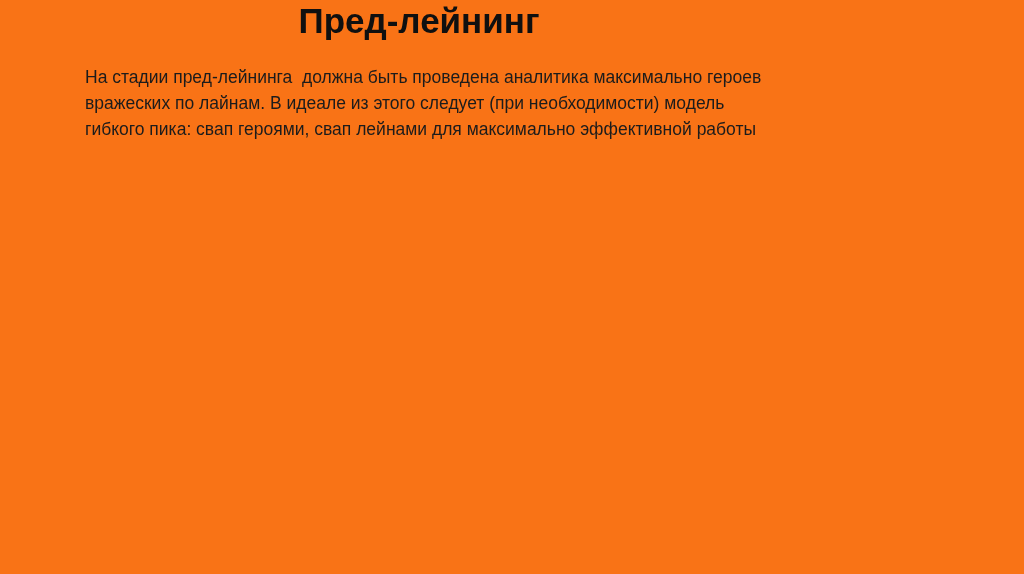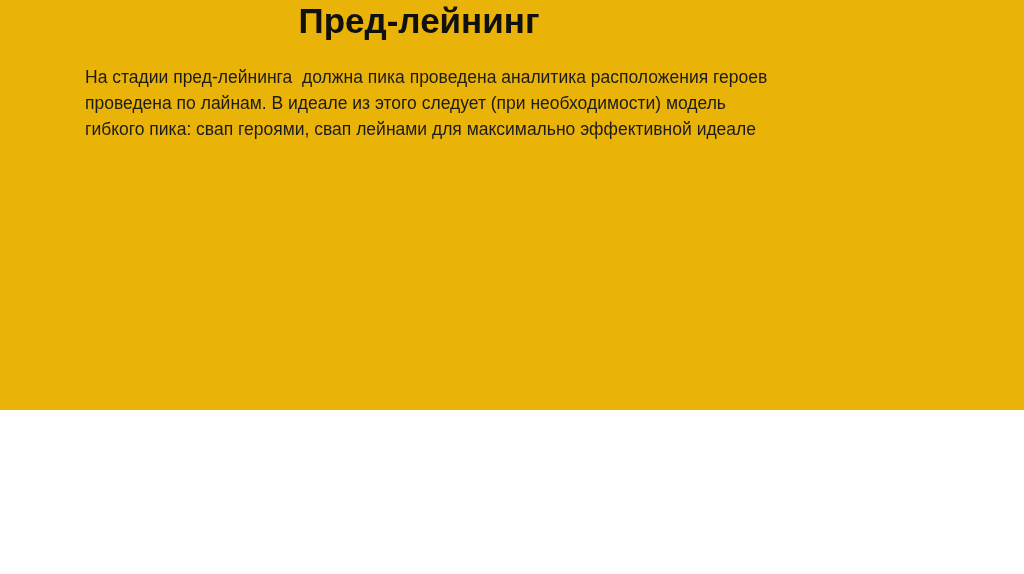--- a/index.html
+++ b/index.html
@@ -3,22 +3,22 @@
 <meta charset="utf-8">
 <style>
   html, body {
     margin: 0;
     padding: 0;
     background: #ffffff;
   }
   .slide {
     position: relative;
     width: 1024px;
-    height: 410px;
-    background: #eab308;
+    height: 574px;
+    background: #f97316;
     overflow: hidden;
     font-family: "Liberation Sans", sans-serif;
   }
   .slide-title {
     position: absolute;
     top: 1px;
     left: 419px;
     transform: translateX(-50%);
     font-size: 35px;
     font-weight: 700;
@@ -39,17 +39,17 @@
     white-space: pre;
   }
 </style>
 </head>
 <body>
 
 <div class="slide">
   <div class="slide-title">Пред-лейнинг</div>
 
   <div class="slide-body">
-    <div class="body-line">На стадии пред-лейнинга  должна пика проведена аналитика расположения героев</div>
-    <div class="body-line">проведена по лайнам. В идеале из этого следует (при необходимости) модель</div>
-    <div class="body-line">гибкого пика: свап героями, свап лейнами для максимально эффективной идеале</div>
+    <div class="body-line">На стадии пред-лейнинга  должна быть проведена аналитика максимально героев</div>
+    <div class="body-line">вражеских по лайнам. В идеале из этого следует (при необходимости) модель</div>
+    <div class="body-line">гибкого пика: свап героями, свап лейнами для максимально эффективной работы</div>
   </div>
 </div>
 
 </body></html>

